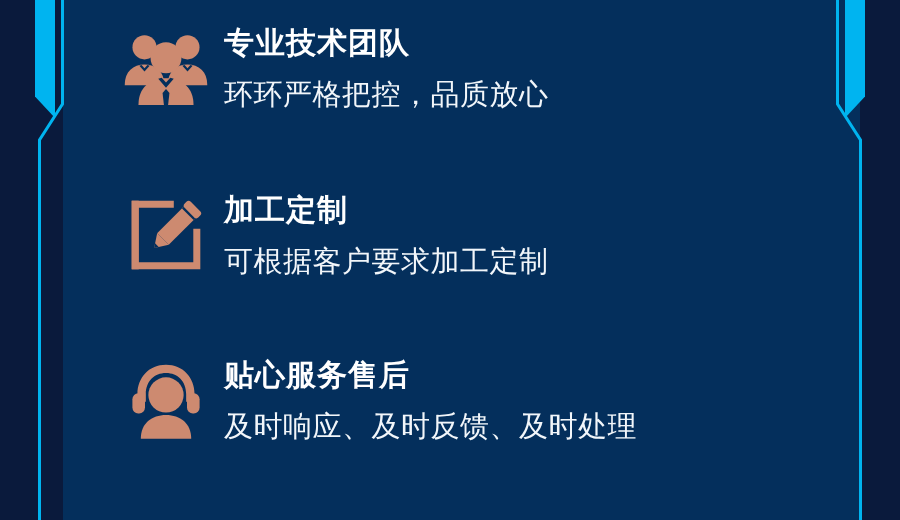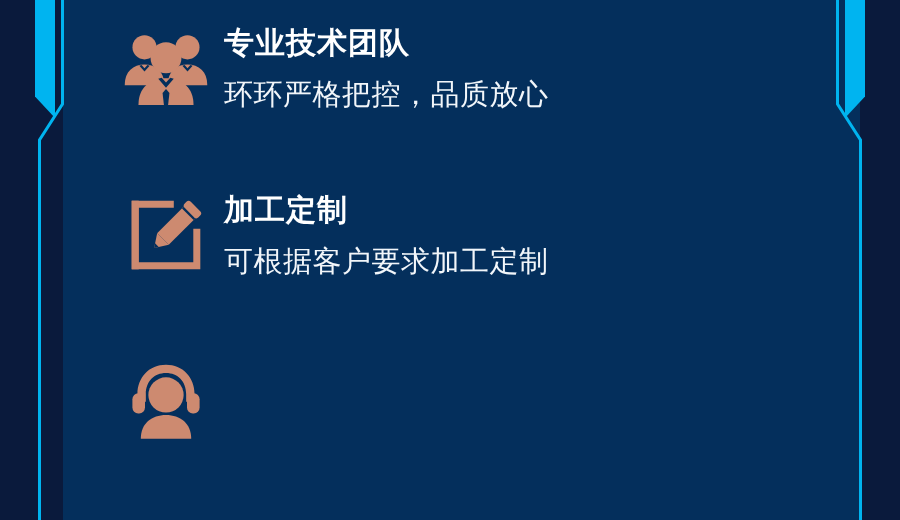--- a/index.html
+++ b/index.html
@@ -196,16 +196,20 @@
 
             <rect x="10" y="42" width="15" height="24" rx="7"></rect>
             <rect x="75" y="42" width="15" height="24" rx="7"></rect>
 
             <circle cx="50" cy="44" r="21"></circle>
 
             <path d="M20,96 C20,78 33,68 50,68 C67,68 80,78 80,96 Z"></path>
           </g>
         </svg>
       </div>
+      <div class="texts">
+        <div class="title">贴心服务售后</div>
+        <div class="subtitle">及时响应、及时反馈、及时处理</div>
+      </div>
     </div>
 
   </div>
 </div>
 
 </body></html>

